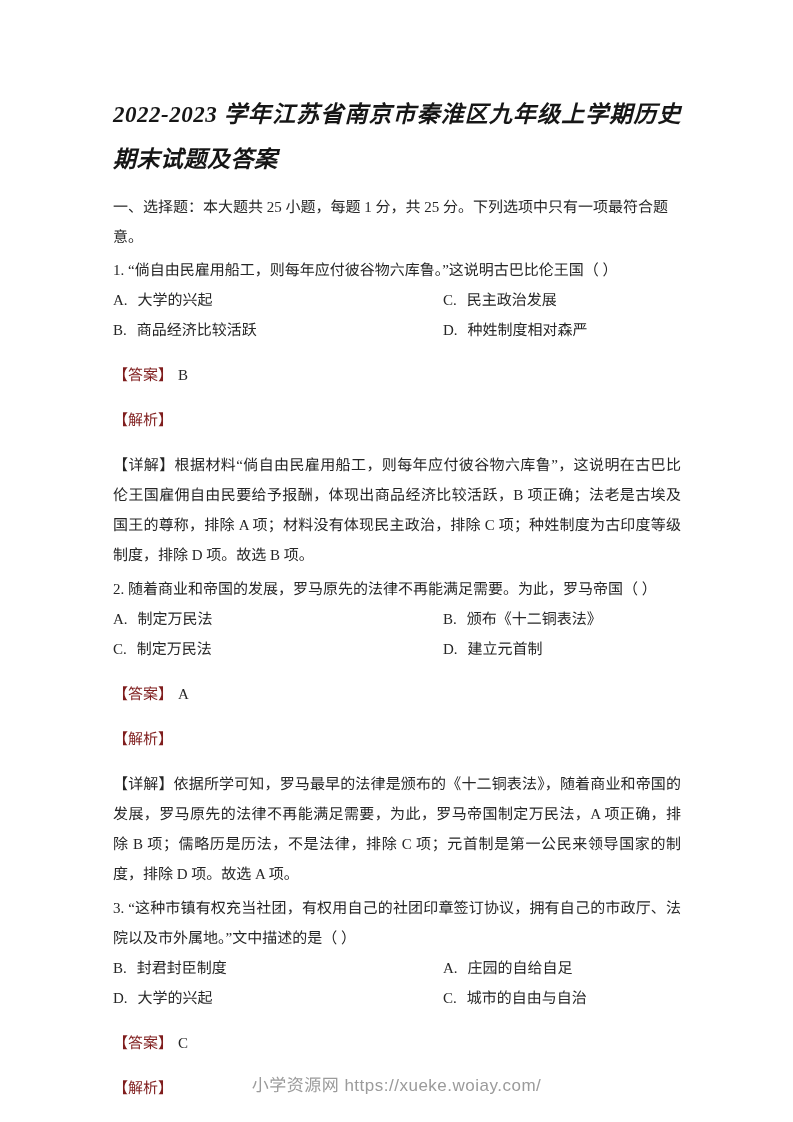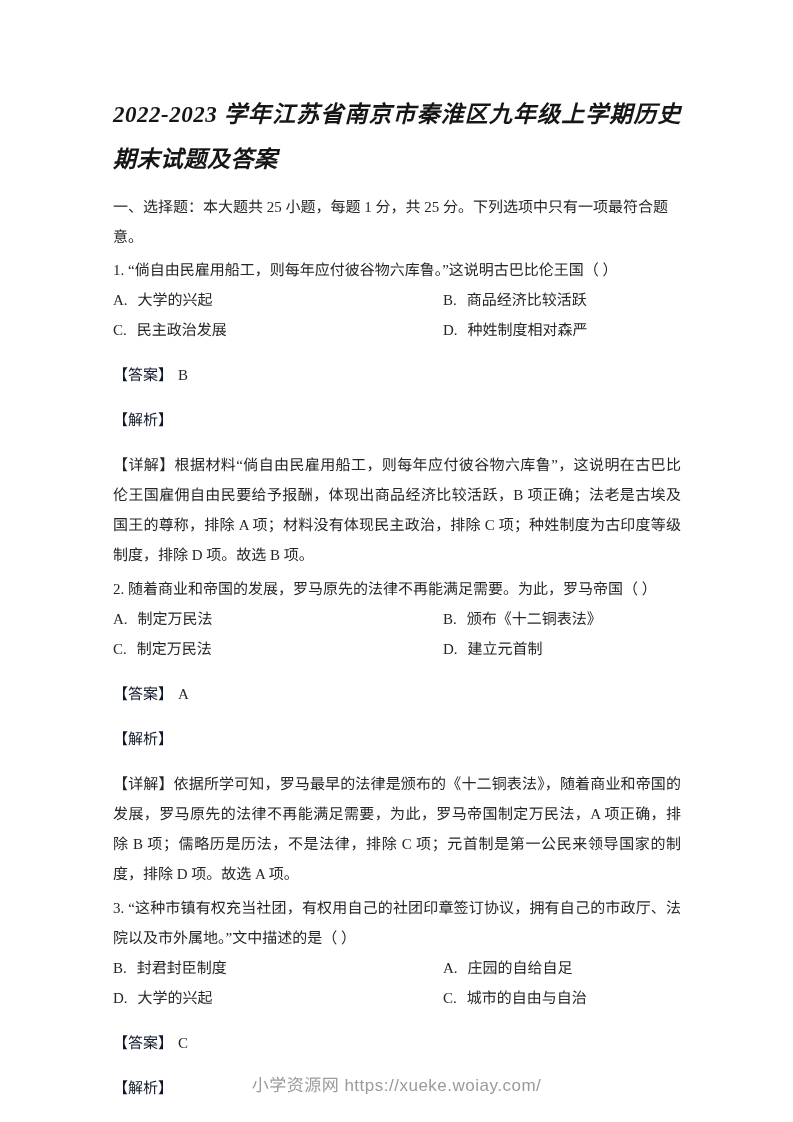--- a/index.html
+++ b/index.html
@@ -52,21 +52,21 @@
     white-space: nowrap;
   }
   .option .opt-key {
     margin-right: 10px;
   }
   .meta-line {
     font-size: 15px;
     line-height: 30px;
   }
   .label-blue {
-    color: #0f172a;
+    color: #7f1d1d;
     margin-top: 24px;
   }
   .answer-value {
     color: #262626;
     margin-left: 5px;
     font-family: "Liberation Serif", serif;
   }
   .detail {
     font-size: 15px;
     line-height: 30px;
@@ -89,22 +89,22 @@
 <body>
 
 <div class="page">
   <h1 class="doc-title">2022-2023 学年江苏省南京市秦淮区九年级上学期历史期末试题及答案</h1>
   <p class="section-intro">一、选择题：本大题共 25 小题，每题 1 分，共 25 分。下列选项中只有一项最符合题意。</p>
   <div id="questions-container">
   <div class="question">
     <p class="stem">1. “倘自由民雇用船工，则每年应付彼谷物六库鲁。”这说明古巴比伦王国（    ）</p>
     <div class="options">
       <div class="option"><span class="opt-key">A.</span><span>大学的兴起</span></div>
+      <div class="option"><span class="opt-key">C.</span><span>民主政治发展</span></div>
       <div class="option"><span class="opt-key">B.</span><span>商品经济比较活跃</span></div>
-      <div class="option"><span class="opt-key">C.</span><span>民主政治发展</span></div>
       <div class="option"><span class="opt-key">D.</span><span>种姓制度相对森严</span></div>
     </div>
     <p class="meta-line"><span class="label-blue">【答案】</span><span class="answer-value">B</span></p>
     <p class="meta-line"><span class="label-blue">【解析】</span></p>
     <p class="detail"><span>【详解】</span><span>根据材料“倘自由民雇用船工，则每年应付彼谷物六库鲁”，这说明在古巴比伦王国雇佣自由民要给予报酬，体现出商品经济比较活跃，B 项正确；法老是古埃及国王的尊称，排除 A 项；材料没有体现民主政治，排除 C 项；种姓制度为古印度等级制度，排除 D 项。故选 B 项。</span></p>
   </div>
 
   <div class="question">
     <p class="stem">2. 随着商业和帝国的发展，罗马原先的法律不再能满足需要。为此，罗马帝国（    ）</p>
     <div class="options">

